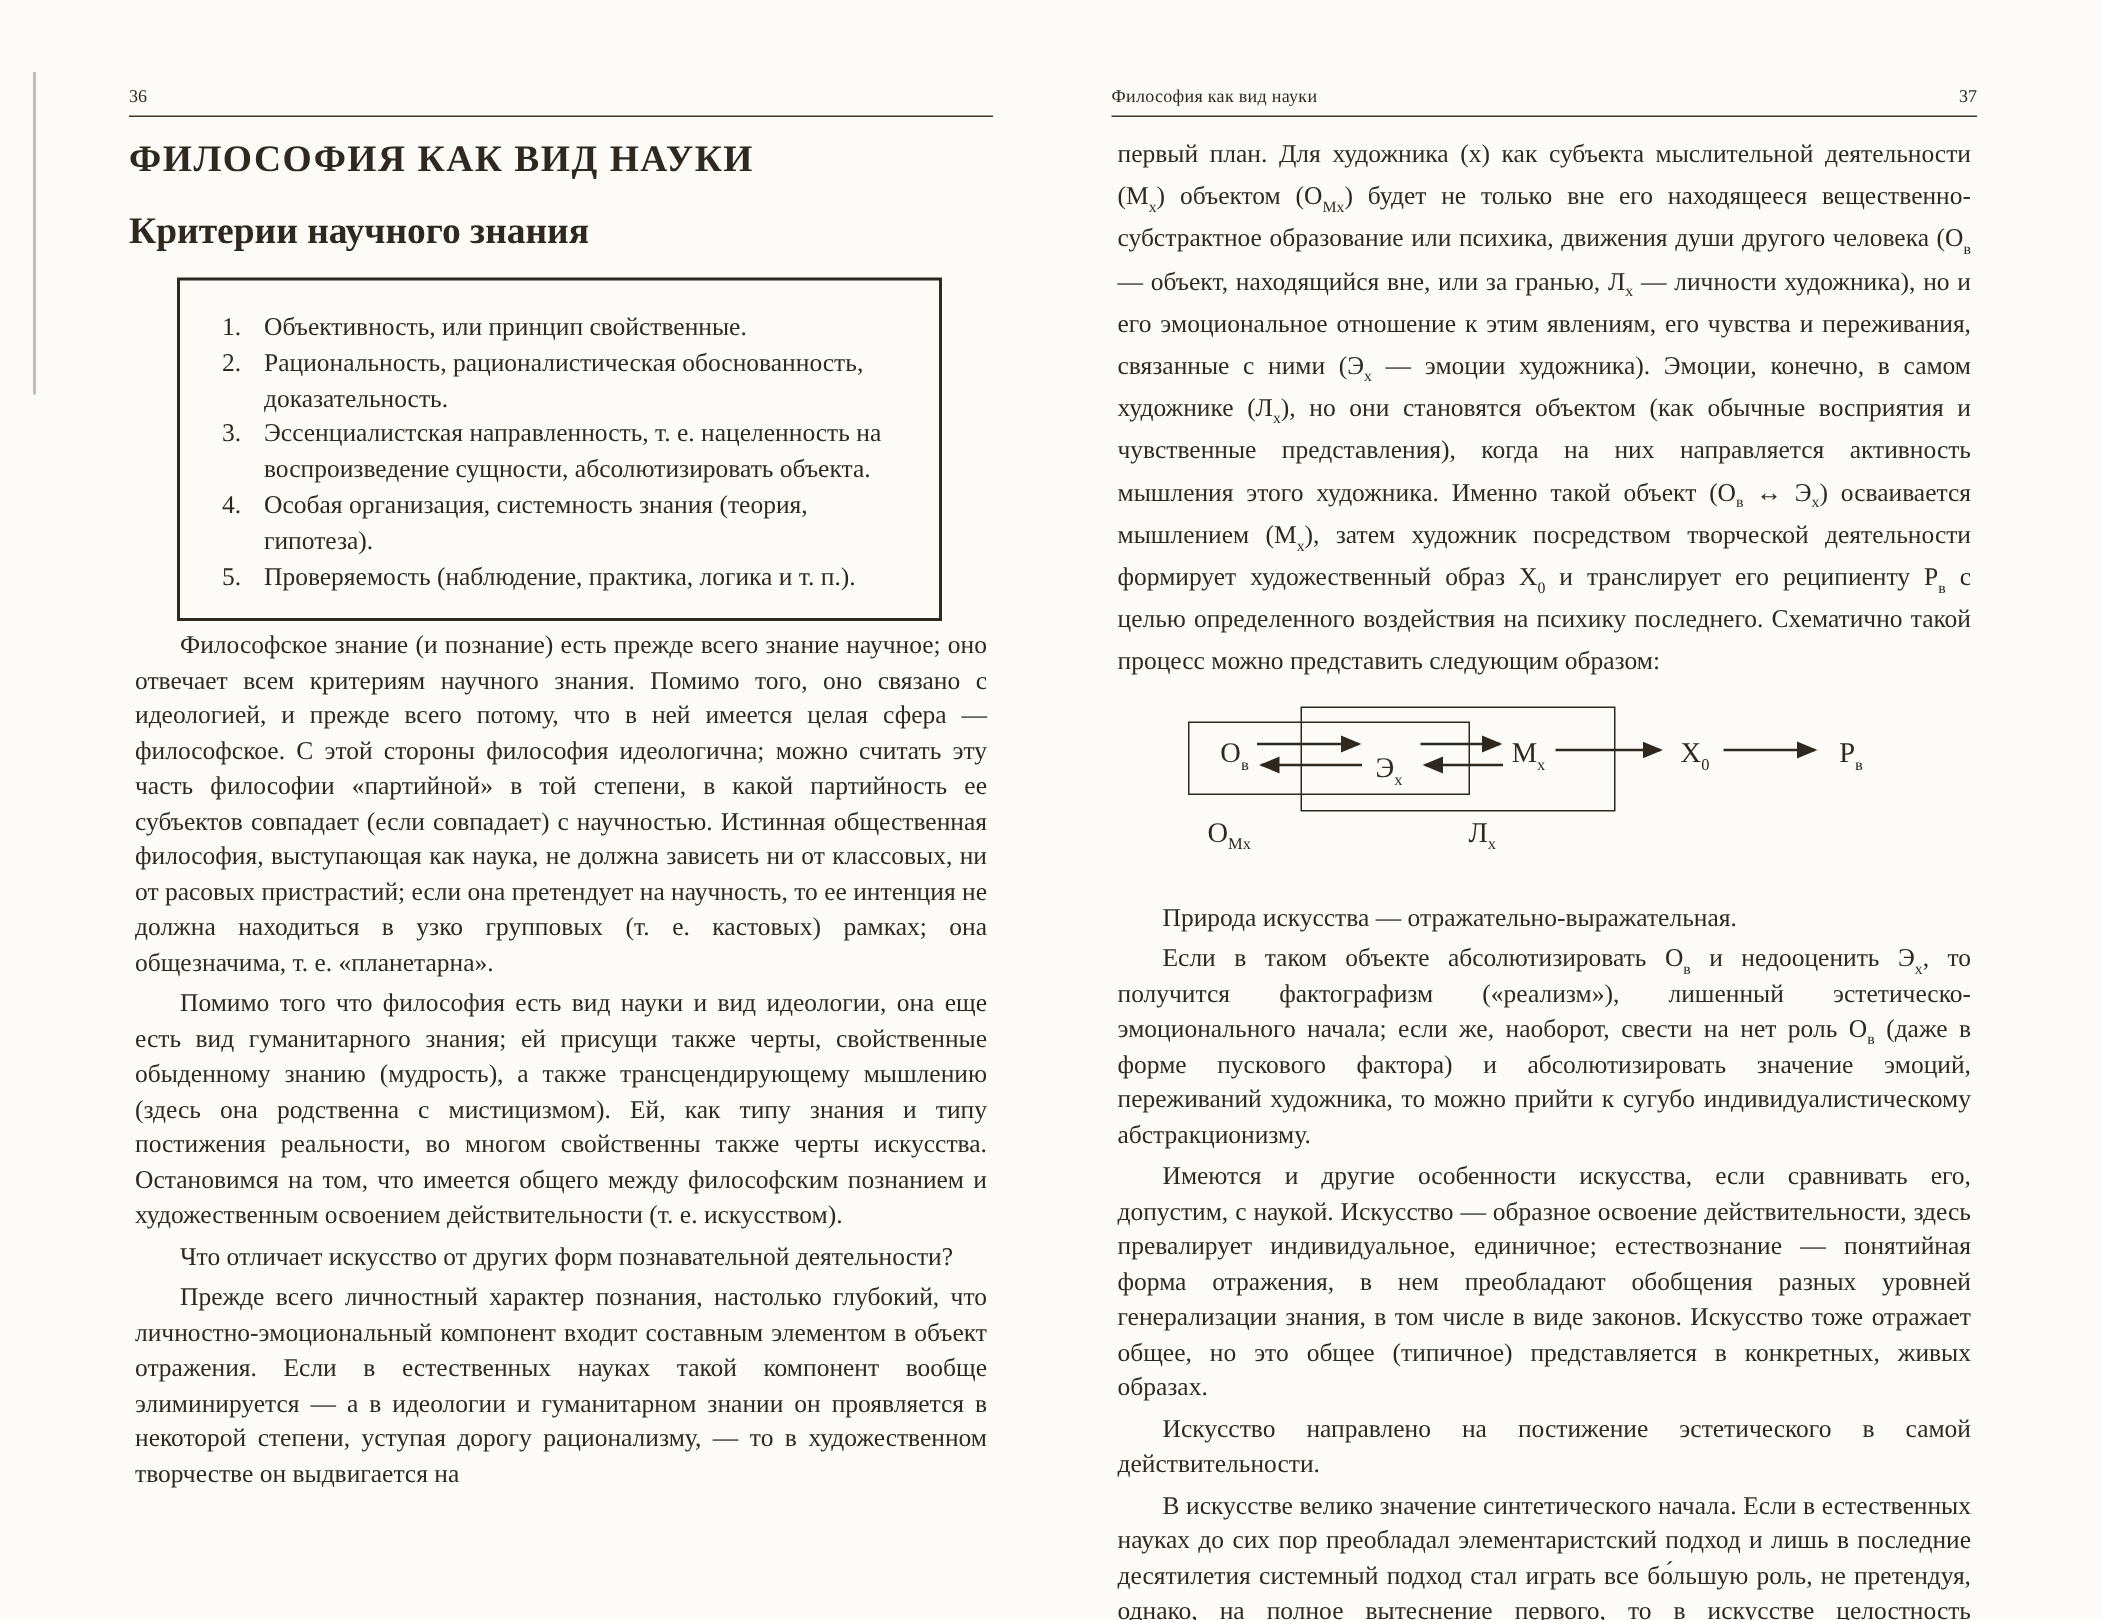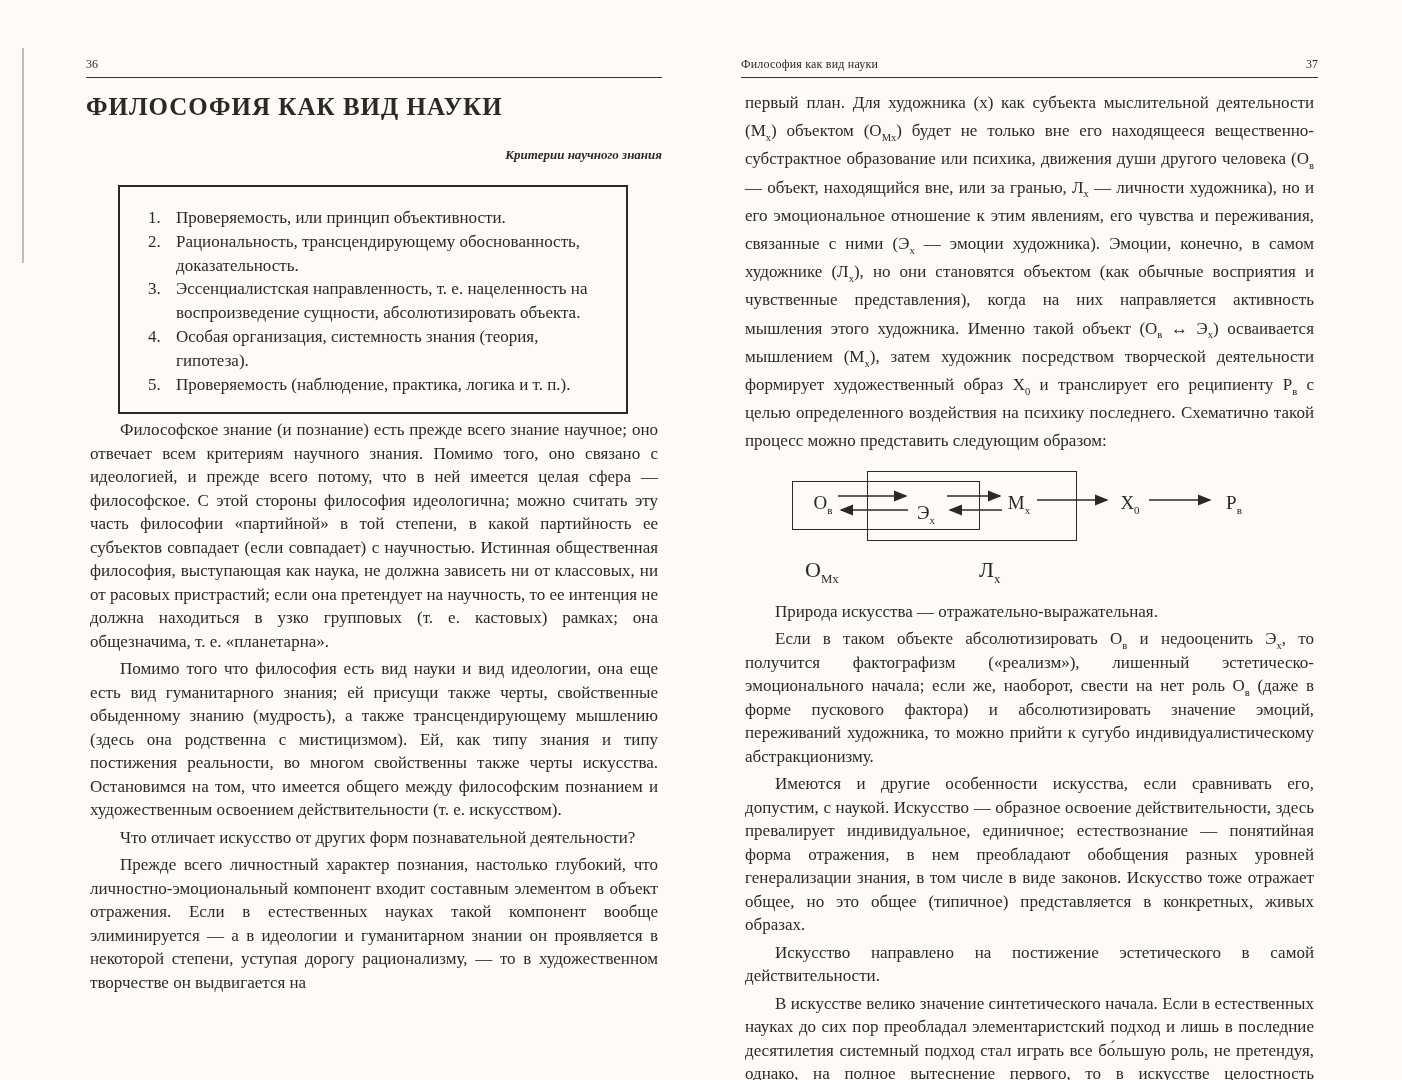--- a/index.html
+++ b/index.html
@@ -43,26 +43,25 @@
   .running-row .rh { letter-spacing: .2px; }
 
   h1.chapter-title {
     font-size: 25px;
     font-weight: bold;
     letter-spacing: 1px;
     margin: 15px 0 0 0;
     line-height: 28px;
   }
   h2.section-subtitle {
-    font-size: 13px;
+    font-size: 25px;
     font-weight: bold;
-    text-align: right;
+    text-align: left;
     margin: 23px 0 0 0;
     line-height: 22px;
-    font-style: italic;
   }
   .criteria-box {
     border: 2px solid #2f2821;
     margin: 19px 34px 0 32px;
     padding: 19px 14px 16px 28px;
   }
   .criteria-item {
     display: flex;
     font-size: 17px;
     line-height: 23.8px;
@@ -117,47 +116,47 @@
   .dbox.lx  { left: 84px; top: 2px;  width: 208px; height: 68px; }
   .dnode {
     position: absolute;
     transform: translate(-50%, -50%);
     font-size: 19px;
     white-space: nowrap;
   }
   .dnode sub, .dlabel sub { font-size: 58%; top: .5em; }
   .dlabel {
     position: absolute;
-    top: 88px;
-    font-size: 22px;
+    top: 76px;
+    font-size: 19px;
     white-space: nowrap;
   }
   .dsvg { position: absolute; left: 0; top: 0; }
 </style>
 </head>
 <body>
 
 <div class="scan-edge"></div>
 
 <div class="page page-left">
   <div class="running-row">
     <span class="pn">36</span>
   </div>
 
   <h1 class="chapter-title">ФИЛОСОФИЯ КАК ВИД НАУКИ</h1>
   <h2 class="section-subtitle">Критерии научного знания</h2>
 
   <div class="criteria-box">
     <div class="criteria-item">
       <span class="num">1.</span>
-      <span class="itext">Проверяемость, или принцип объективности.</span>
+      <span class="itext">Объективность, или принцип свойственные.</span>
     </div>
     <div class="criteria-item">
       <span class="num">2.</span>
-      <span class="itext">Рациональность, трансцендирующему обоснованность, доказательность.</span>
+      <span class="itext">Рациональность, рационалистическая обоснованность, доказательность.</span>
     </div>
     <div class="criteria-item">
       <span class="num">3.</span>
       <span class="itext">Эссенциалистская направленность, т. е. нацеленность на воспроизведение сущности, абсолютизировать объекта.</span>
     </div>
     <div class="criteria-item">
       <span class="num">4.</span>
       <span class="itext">Особая организация, системность знания (теория, гипотеза).</span>
     </div>
     <div class="criteria-item">

